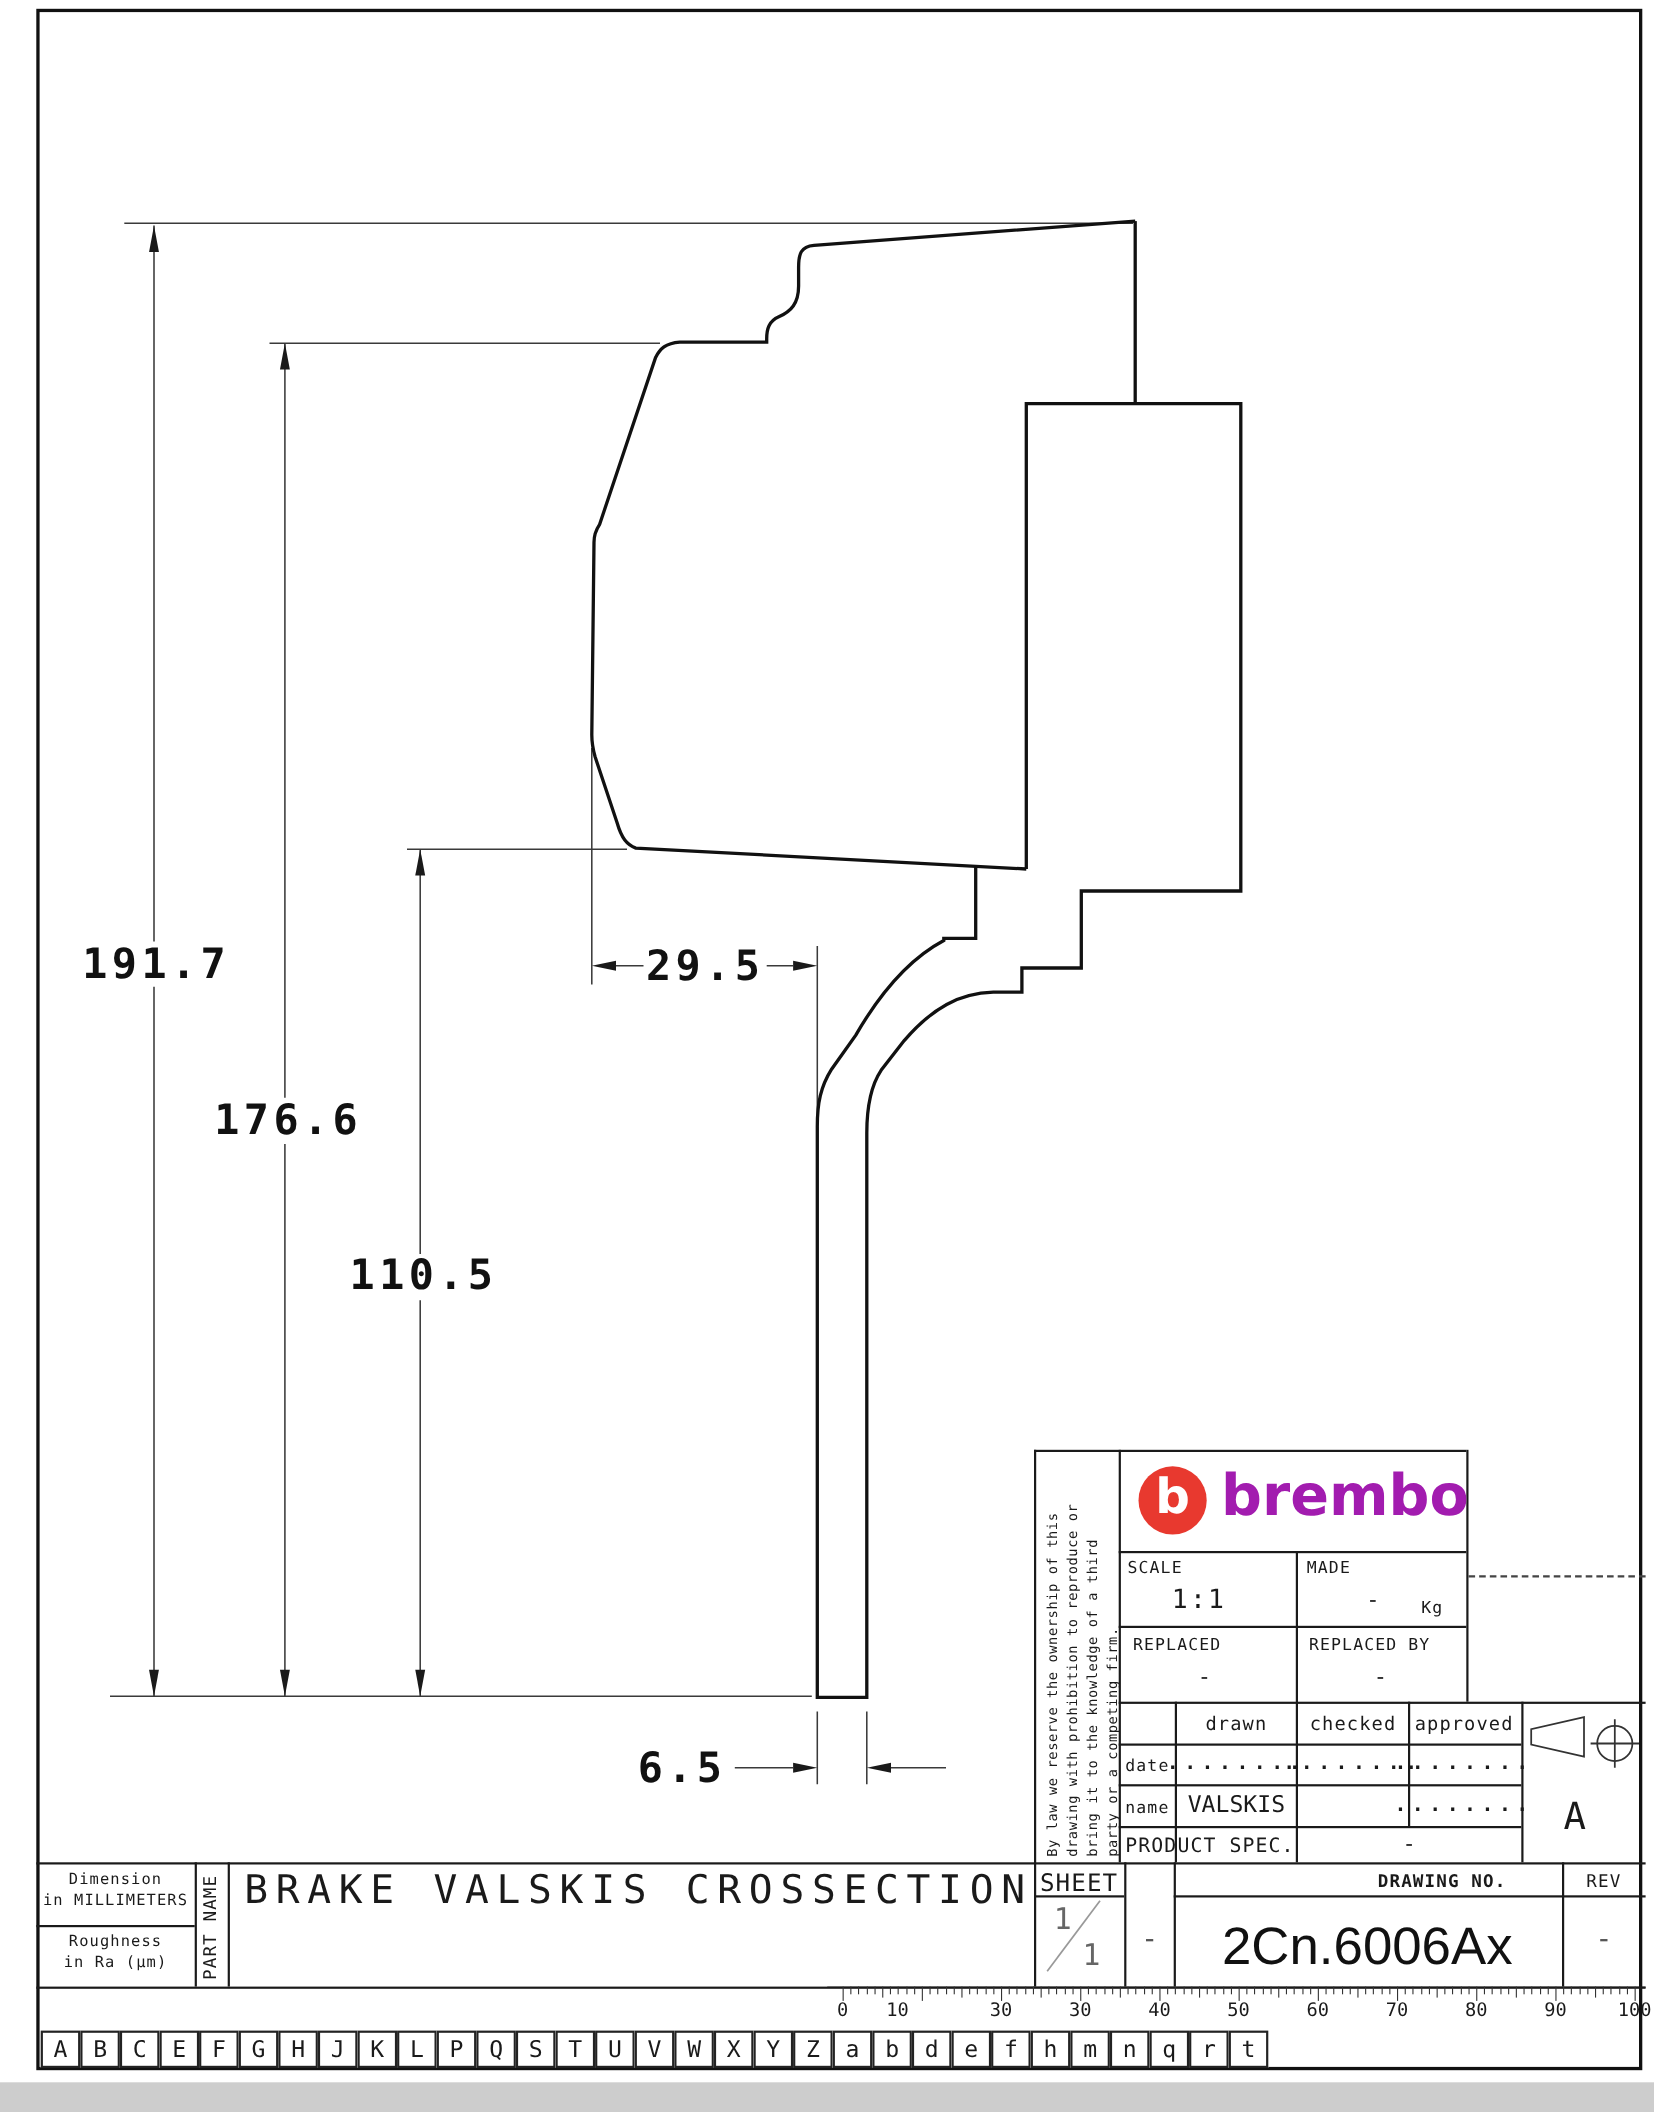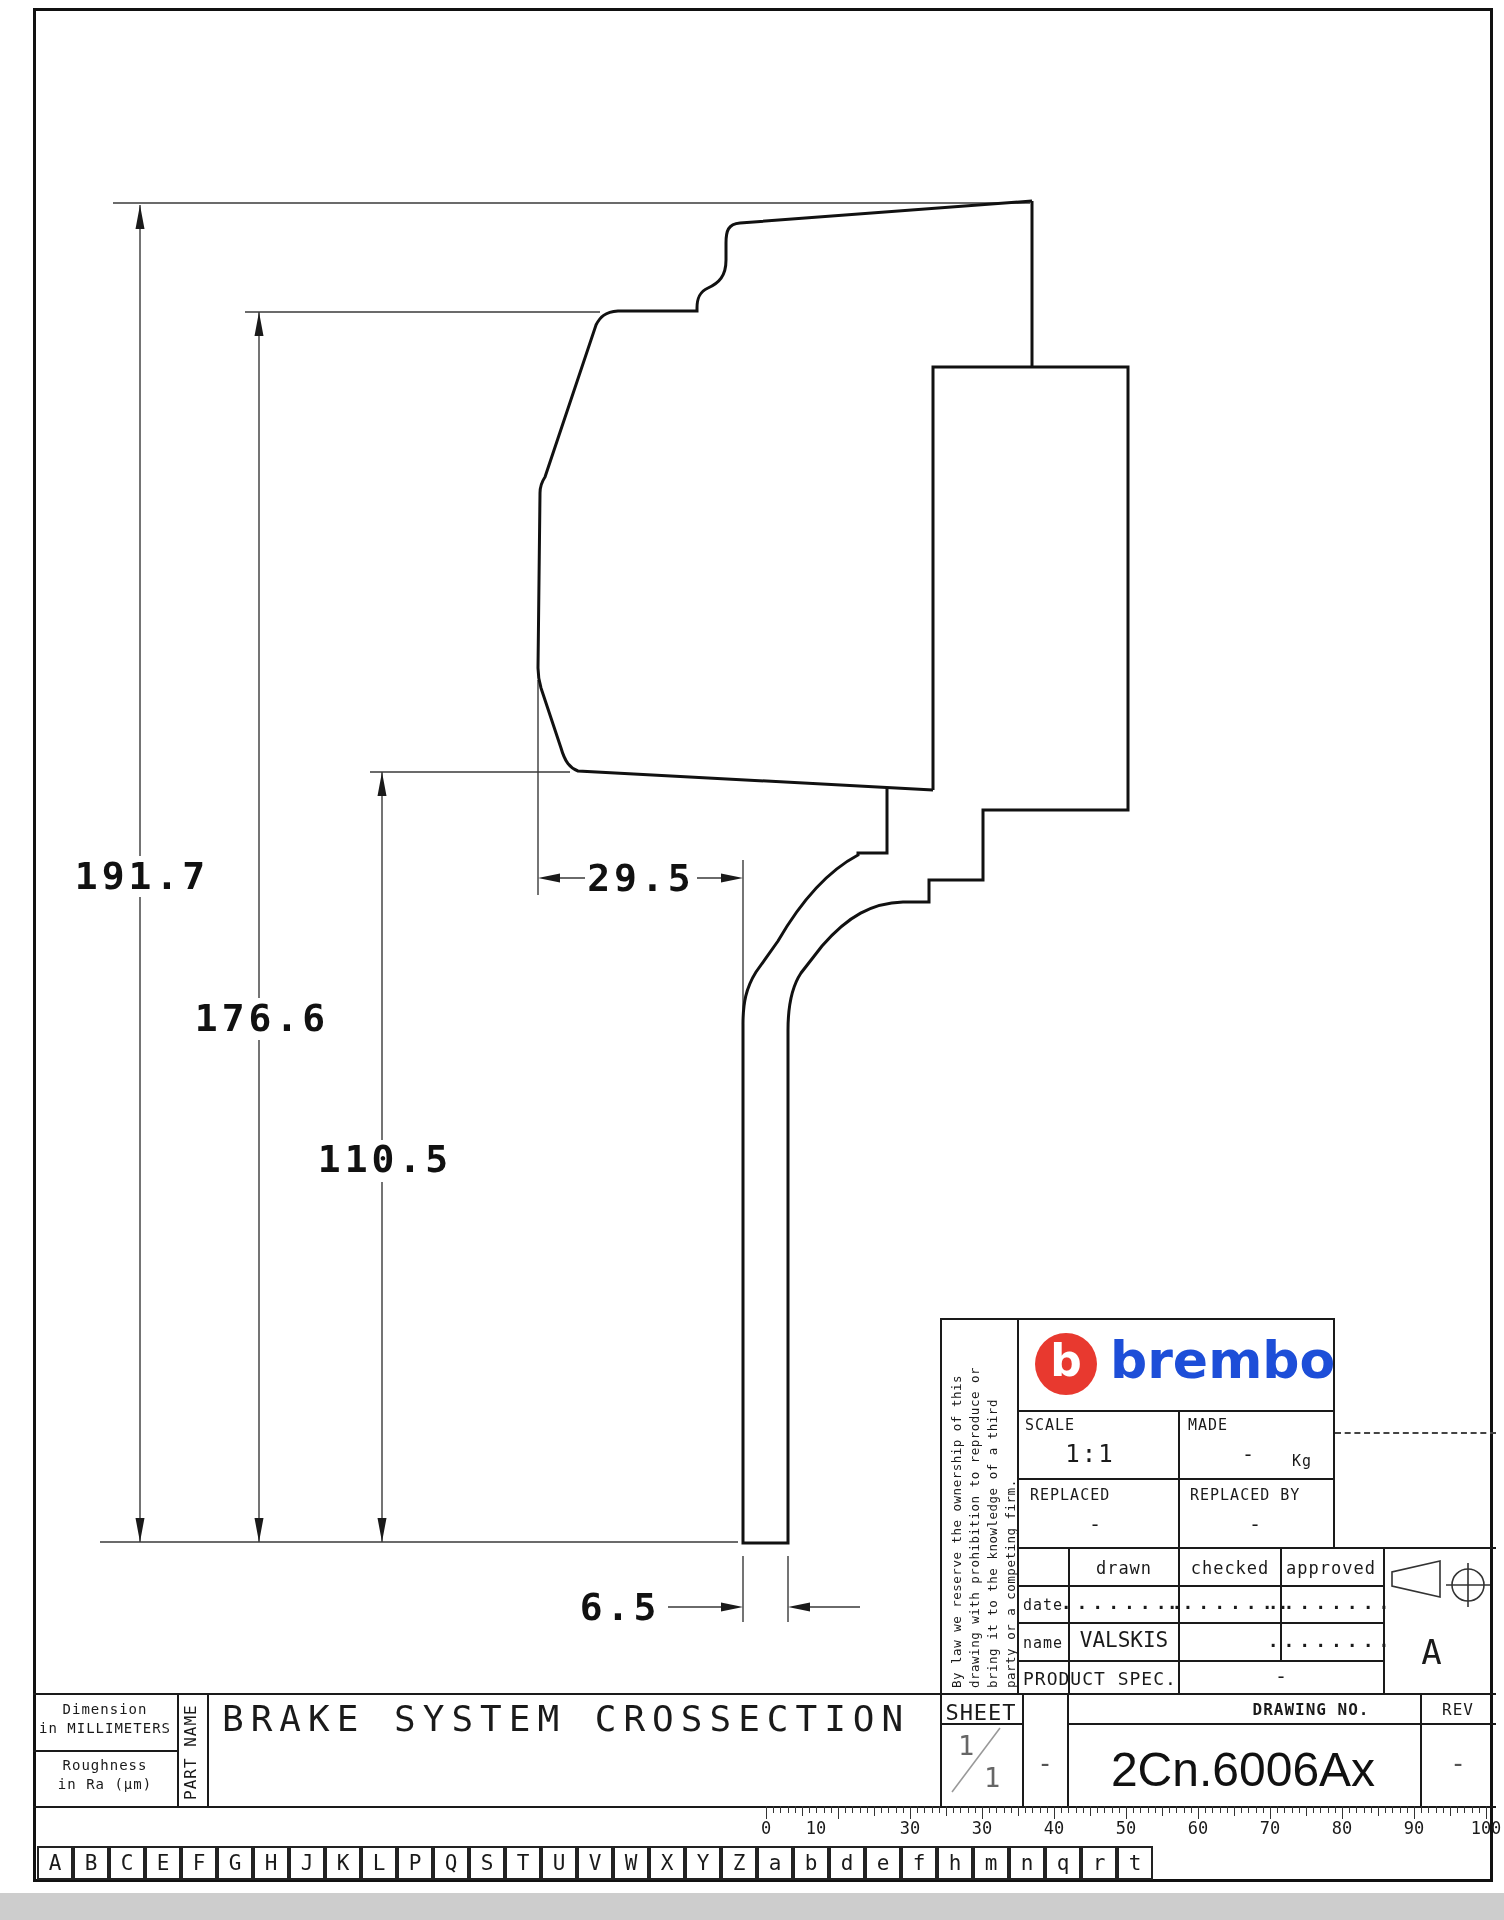--- a/index.html
+++ b/index.html
@@ -72,21 +72,21 @@
 
   <div class="lbl small2" style="left:105px;top:1700px;transform:translateX(-50%);">
     <div>Dimension</div>
       <div>in MILLIMETERS</div>
   </div>
   <div class="lbl small2" style="left:105px;top:1756px;transform:translateX(-50%);">
     <div>Roughness</div>
       <div>in Ra (µm)</div>
   </div>
   <div class="rot" style="left:181px;top:1800px;font-size:16px;letter-spacing:1px;">PART NAME</div>
-  <div class="part-title">BRAKE SYSTEM CROSSECTION</div>
+  <div class="part-title">BRAKE VALSKIS CROSSECTION</div>
   <div>
       <div class="letter-cell" style="left: 37px;">A</div>
       <div class="letter-cell" style="left: 73px;">B</div>
       <div class="letter-cell" style="left: 109px;">C</div>
       <div class="letter-cell" style="left: 145px;">E</div>
       <div class="letter-cell" style="left: 181px;">F</div>
       <div class="letter-cell" style="left: 217px;">G</div>
       <div class="letter-cell" style="left: 253px;">H</div>
       <div class="letter-cell" style="left: 289px;">J</div>
       <div class="letter-cell" style="left: 325px;">K</div>
@@ -232,21 +232,21 @@
   <div class="rot disclaimer" style="left:948px;top:1688px;">
     <div>By law we reserve the ownership of this</div>
     <div>drawing with prohibition to reproduce or</div>
     <div>bring it to the knowledge of a third</div>
     <div>party or a competing firm.</div>
   </div>
 
   <div class="logo-mark" style="background: rgb(232, 57, 47);">
     <span class="logo-b">b</span>
   </div>
-  <div class="logo-text" style="color: #1d4ed8;">brembo</div>
+  <div class="logo-text" style="color: #a21caf;">brembo</div>
 
   <div class="lbl" style="left:1025px;top:1416px;">SCALE</div>
   <div class="val val-c" style="left:1090px;top:1440px;font-size:24px;letter-spacing:2px;">1:1</div>
   <div class="lbl" style="left:1188px;top:1416px;">MADE</div>
   <div class="val val-c" style="left:1248px;top:1442px;">-</div>
   <div class="lbl" style="left:1292px;top:1452px;">Kg</div>
 
   <div class="lbl" style="left:1030px;top:1486px;">REPLACED</div>
   <div class="val val-c" style="left:1095px;top:1512px;">-</div>
   <div class="lbl" style="left:1190px;top:1486px;">REPLACED BY</div>

